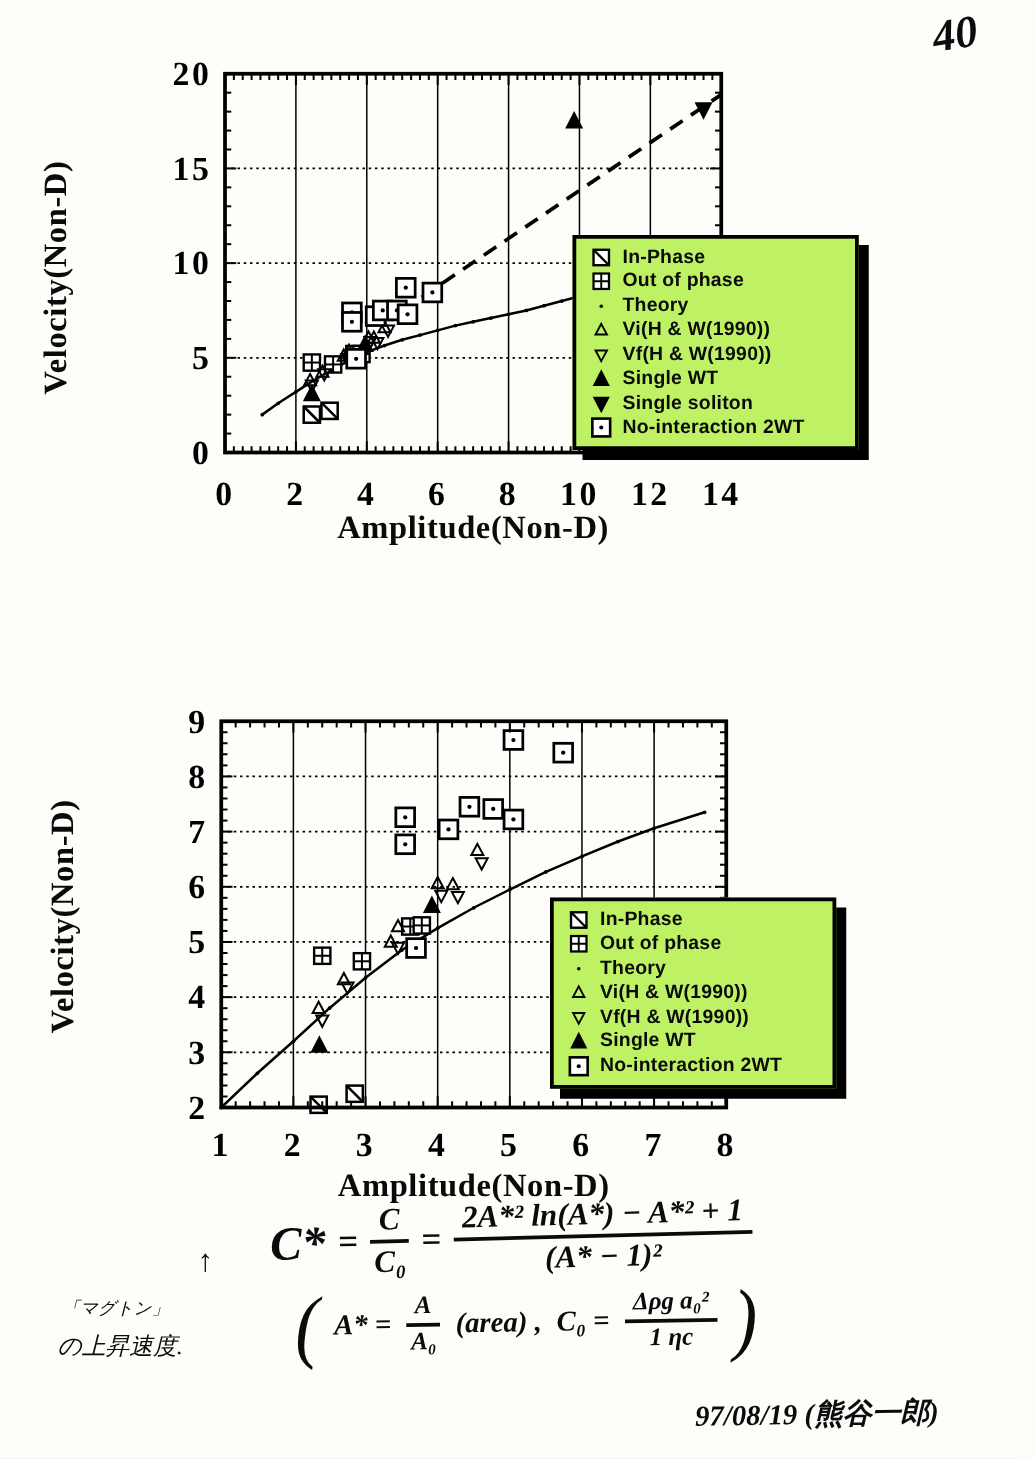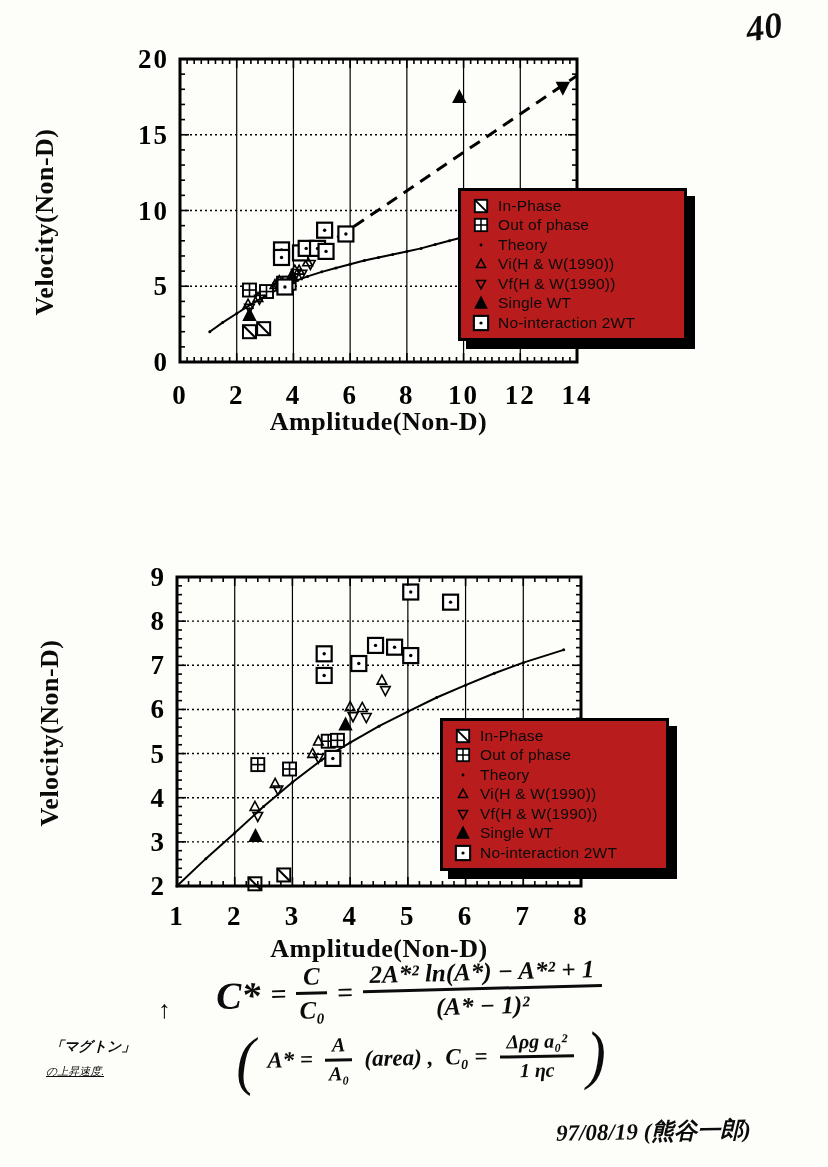--- a/index.html
+++ b/index.html
@@ -7,22 +7,22 @@
         font-family:"Liberation Serif","DejaVu Serif",serif;color:#0a0a0a;}
   svg.chart{position:absolute;left:0;pointer-events:none;}
   #chart1{top:40px;}
   #chart2{top:565px;}
   .axis-title{position:absolute;font-family:"Liberation Serif","DejaVu Serif",serif;
               font-weight:700;font-size:26px;text-align:center;letter-spacing:0.5px;white-space:nowrap;}
   #xlabel1{left:180px;top:407px;width:397px;}
   #xlabel2{left:177px;top:934px;width:404px;}
   #ylabel1{left:-85px;top:207px;width:260px;height:30px;transform:rotate(-90deg);}
   #ylabel2{left:-80px;top:718px;width:260px;height:30px;transform:rotate(-90deg);}
-  .legend{position:absolute;background:#b91c1c;border:3px solid #000;box-shadow:8px 8px 0 0 #000;
-          padding:5px 8px 5px 3px;width:212px;z-index:5;}
+  .legend{position:absolute;background:#bef264;border:3px solid #000;box-shadow:8px 8px 0 0 #000;
+          padding:5px 8px 5px 3px;width:212px;z-index:5;font-weight:bold;}
   #legend1{left:458px;top:188px;}
   #legend2{left:440px;top:718px;}
   .legend-row{display:flex;align-items:center;height:19.5px;}
   .legend-icon{flex:0 0 34px;display:flex;justify-content:center;align-items:center;}
   .legend-label{font-family:"Liberation Sans","DejaVu Sans",sans-serif;font-size:15.5px;
                 color:#0a0a0a;white-space:nowrap;letter-spacing:0.2px;}
   .hand{position:absolute;font-family:"Liberation Serif","DejaVu Serif",serif;
         font-style:italic;font-weight:700;color:#0b0b0b;white-space:nowrap;}
   .frac{display:inline-flex;flex-direction:column;align-items:center;line-height:1.08;}
   .frac .num{padding:0 7px 2px;border-bottom:3px solid #0b0b0b;}
@@ -30,22 +30,22 @@
   .paren{font-size:58px;font-weight:400;line-height:0.9;transform:scaleY(1.12);}
   #page-number{left:746px;top:6px;font-size:36px;transform:rotate(-9deg);}
   #formula-row1{left:216px;top:960px;display:flex;align-items:center;gap:10px;
                 font-size:28px;transform:rotate(-1.5deg);}
   #formula-row1 .lhs{font-size:38px;}
   #formula-row1 .frac{font-size:25px;}
   #formula-row2{left:236px;top:1032px;display:flex;align-items:center;gap:12px;
                 font-size:23px;transform:rotate(-1deg);}
   #formula-row2 .frac{font-size:20px;}
   #note-arrow{left:158px;top:996px;font-size:25px;font-style:normal;}
-  #side-note1{left:50px;top:1038px;font-size:14px;font-weight:700;}
-  #side-note2{left:46px;top:1064px;font-size:11px;font-weight:400;text-decoration:underline;}
+  #side-note1{left:50px;top:1038px;font-size:14px;font-weight:400;}
+  #side-note2{left:46px;top:1064px;font-size:19px;font-weight:400;}
   #date-note{left:556px;top:1116px;font-size:23px;transform:rotate(-1deg);}
 </style>
 </head>
 <body>
 
 <div id="page">
 
   <div class="hand" id="page-number">40</div>
 
   <svg id="chart1" class="chart" width="828" height="400">
@@ -495,20 +495,30 @@
               <path d="M0,-8 L7.2,6 L-7.2,6 Z" fill="#000"></path>
             </g>
           </svg>
         </span>
         <span class="legend-label">Single WT</span>
       </div>
       <div class="legend-row">
         <span class="legend-icon">
           <svg width="30" height="18">
             <g transform="translate(15,9) scale(0.95)">
+              <path d="M0,8 L7.2,-6 L-7.2,-6 Z" fill="#000"></path>
+            </g>
+          </svg>
+        </span>
+        <span class="legend-label">Single soliton</span>
+      </div>
+      <div class="legend-row">
+        <span class="legend-icon">
+          <svg width="30" height="18">
+            <g transform="translate(15,9) scale(0.95)">
               <rect x="-7.5" y="-7.5" width="15" height="15" fill="#fff" stroke="#000" stroke-width="2.2"></rect>
               <circle cx="0" cy="0" r="1.7" fill="#000"></circle>
             </g>
           </svg>
         </span>
         <span class="legend-label">No-interaction 2WT</span>
       </div>
     </div>
 
   <svg id="chart2" class="chart" width="828" height="400">

